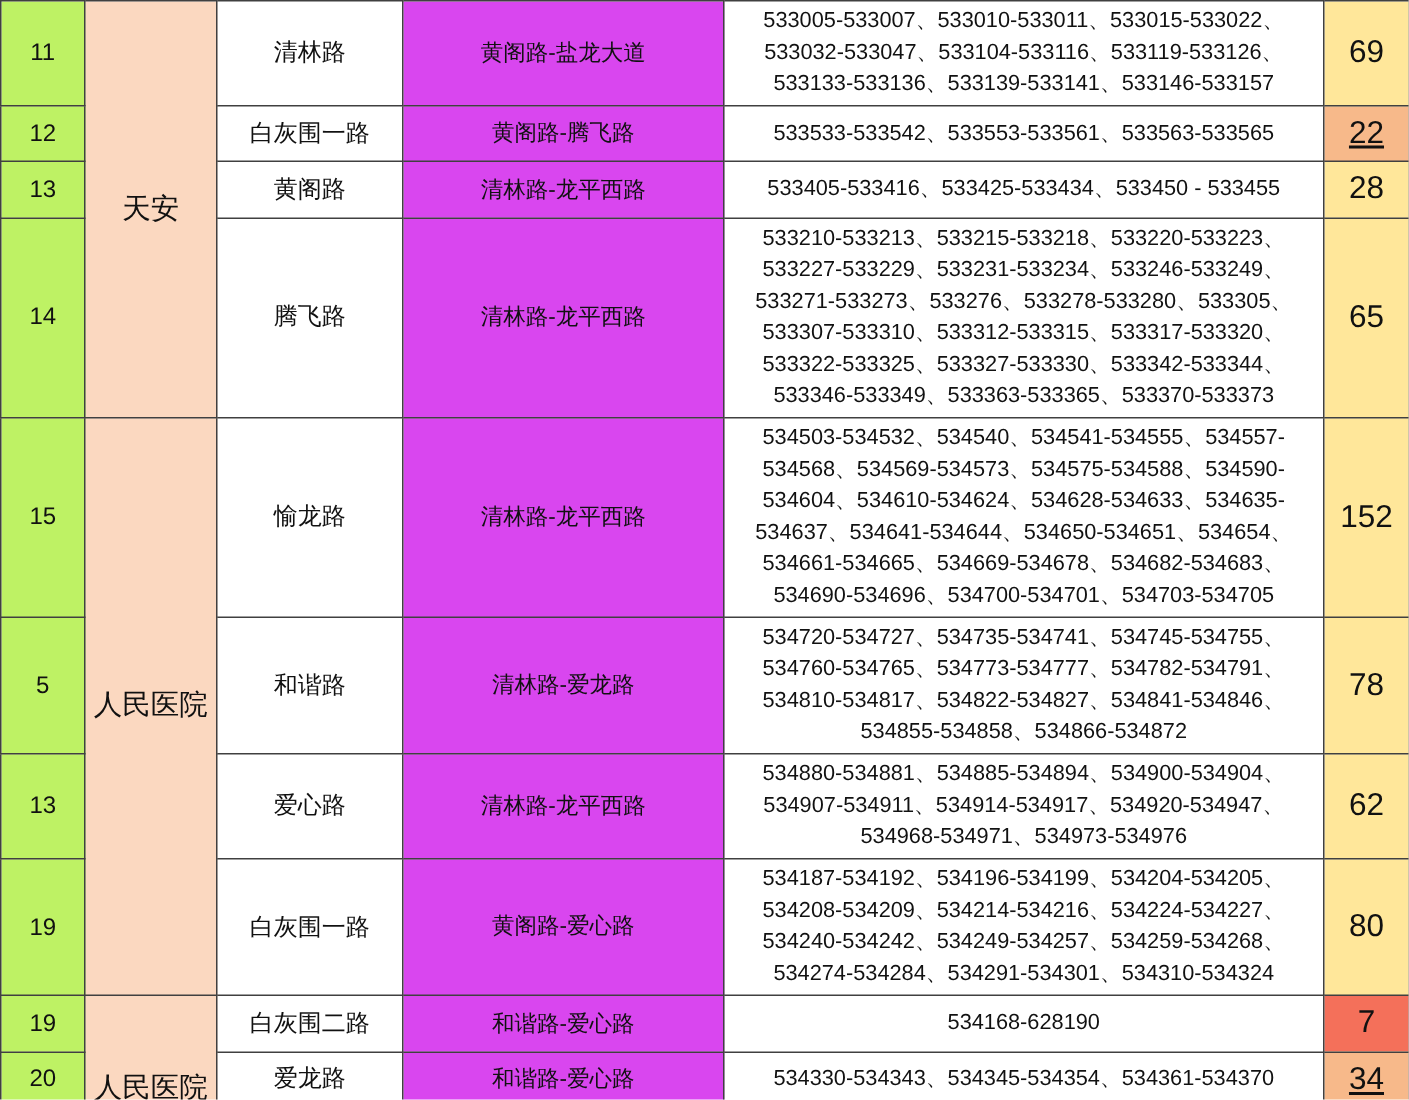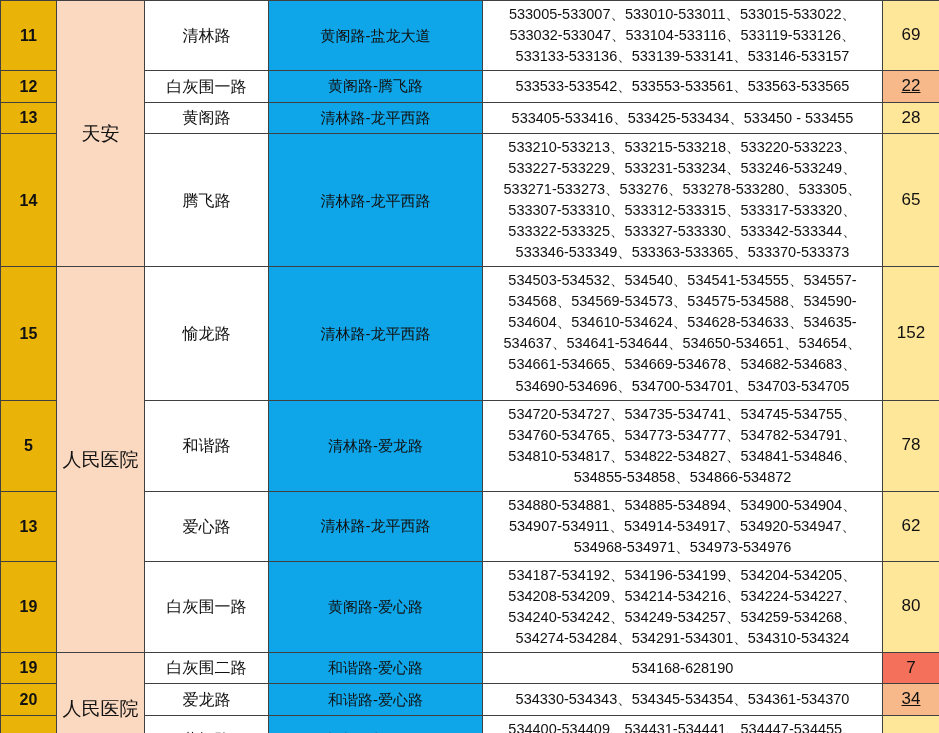--- a/index.html
+++ b/index.html
@@ -29,46 +29,45 @@
   }
   
   col.c-idx   { width: 56px; }
   col.c-area  { width: 88px; }
   col.c-road  { width: 124px; }
   col.c-seg   { width: 214px; }
   col.c-nums  { width: 400px; }
   col.c-count { width: 57px; }
 
   td.idx {
-    background: #eab308;
+    background: #bef264;
     font-size: 16px;
-    font-weight: bold;
   }
   td.area {
     background: #fbd8c0;
     font-size: 19px;
   }
   td.road {
     background: #ffffff;
     font-size: 16px;
   }
   td.seg {
-    background: #0ea5e9;
+    background: #d946ef;
     font-size: 15px;
   }
   td.nums {
     background: #ffffff;
     font-size: 14.5px;
     letter-spacing: 0px;
     white-space: pre-line;
     padding: 4px 6px;
   }
   td.count {
     background: #ffe79a;
-    font-size: 17px;
+    font-size: 21px;
   }
   td.count.hot {
     background: #f4705a;
   }
   td.count.warm {
     background: #f7b98a;
     text-decoration: underline;
   }
 </style>
 </head>

